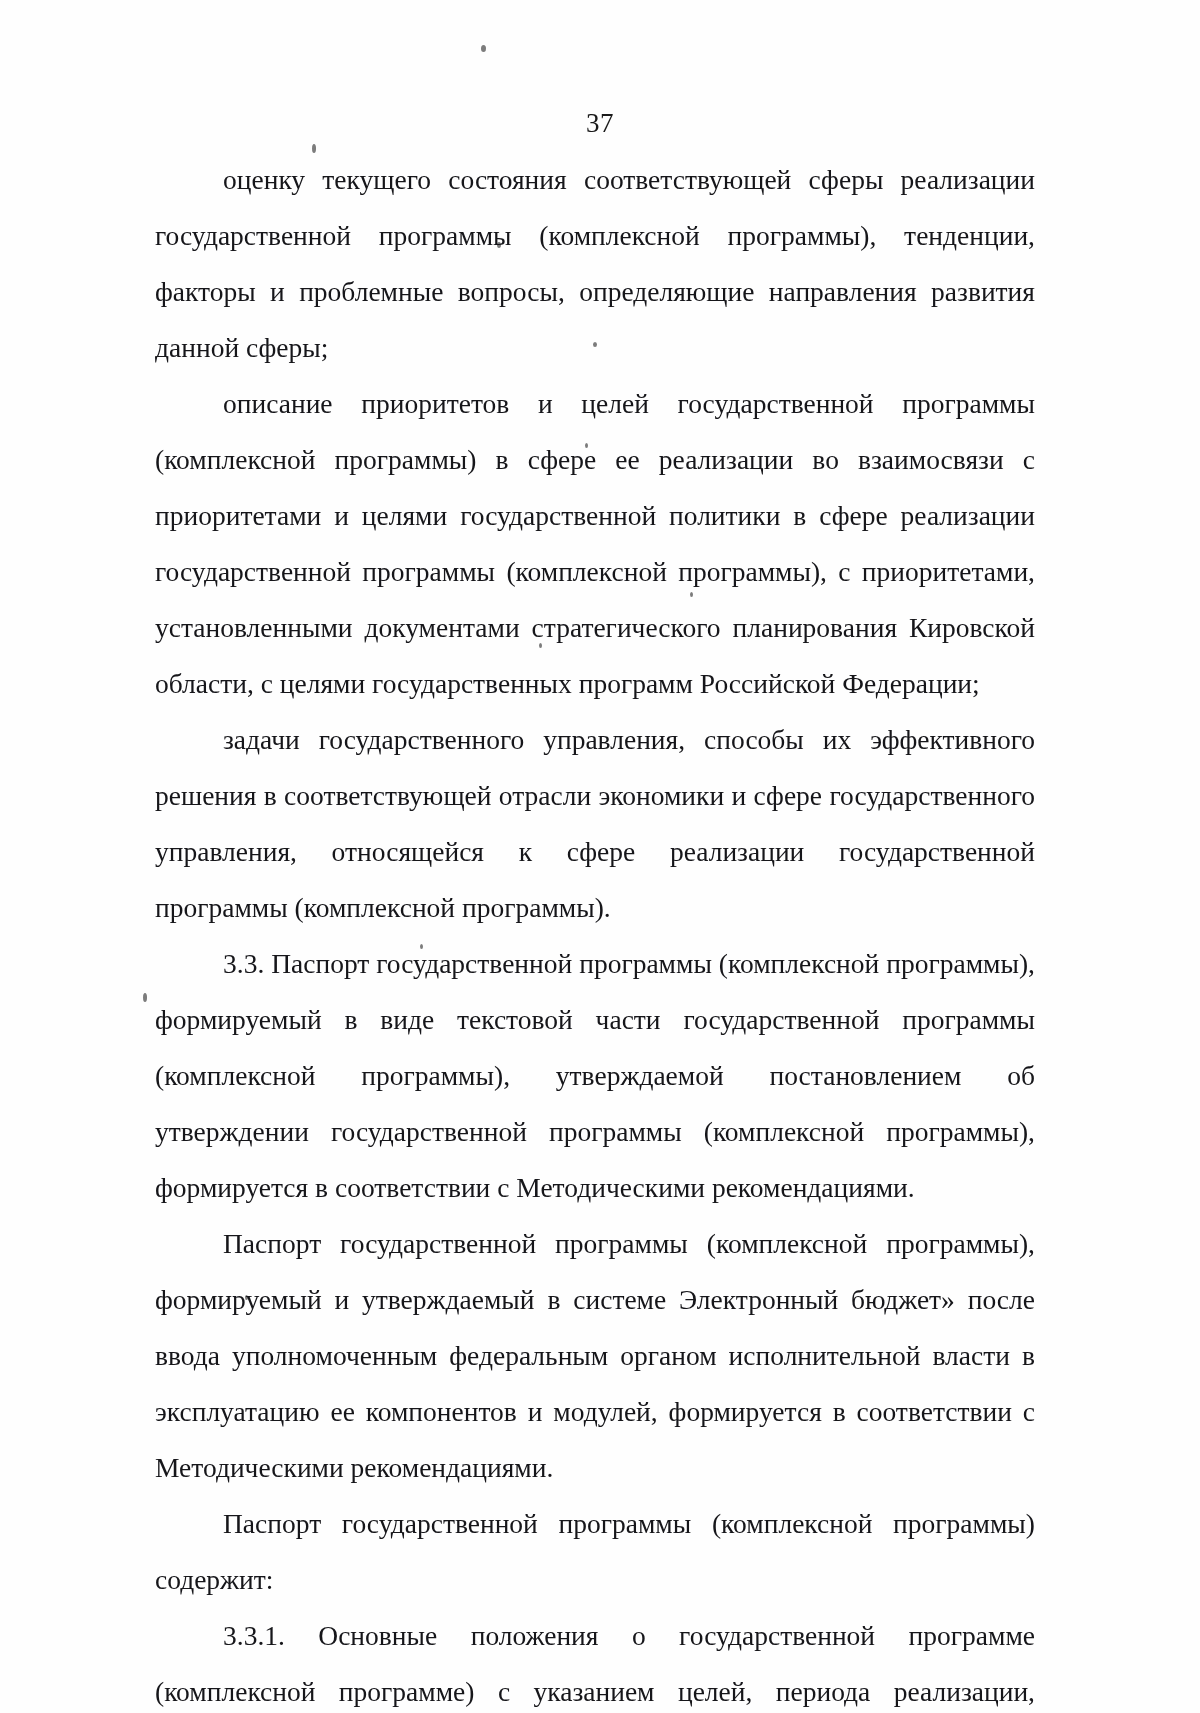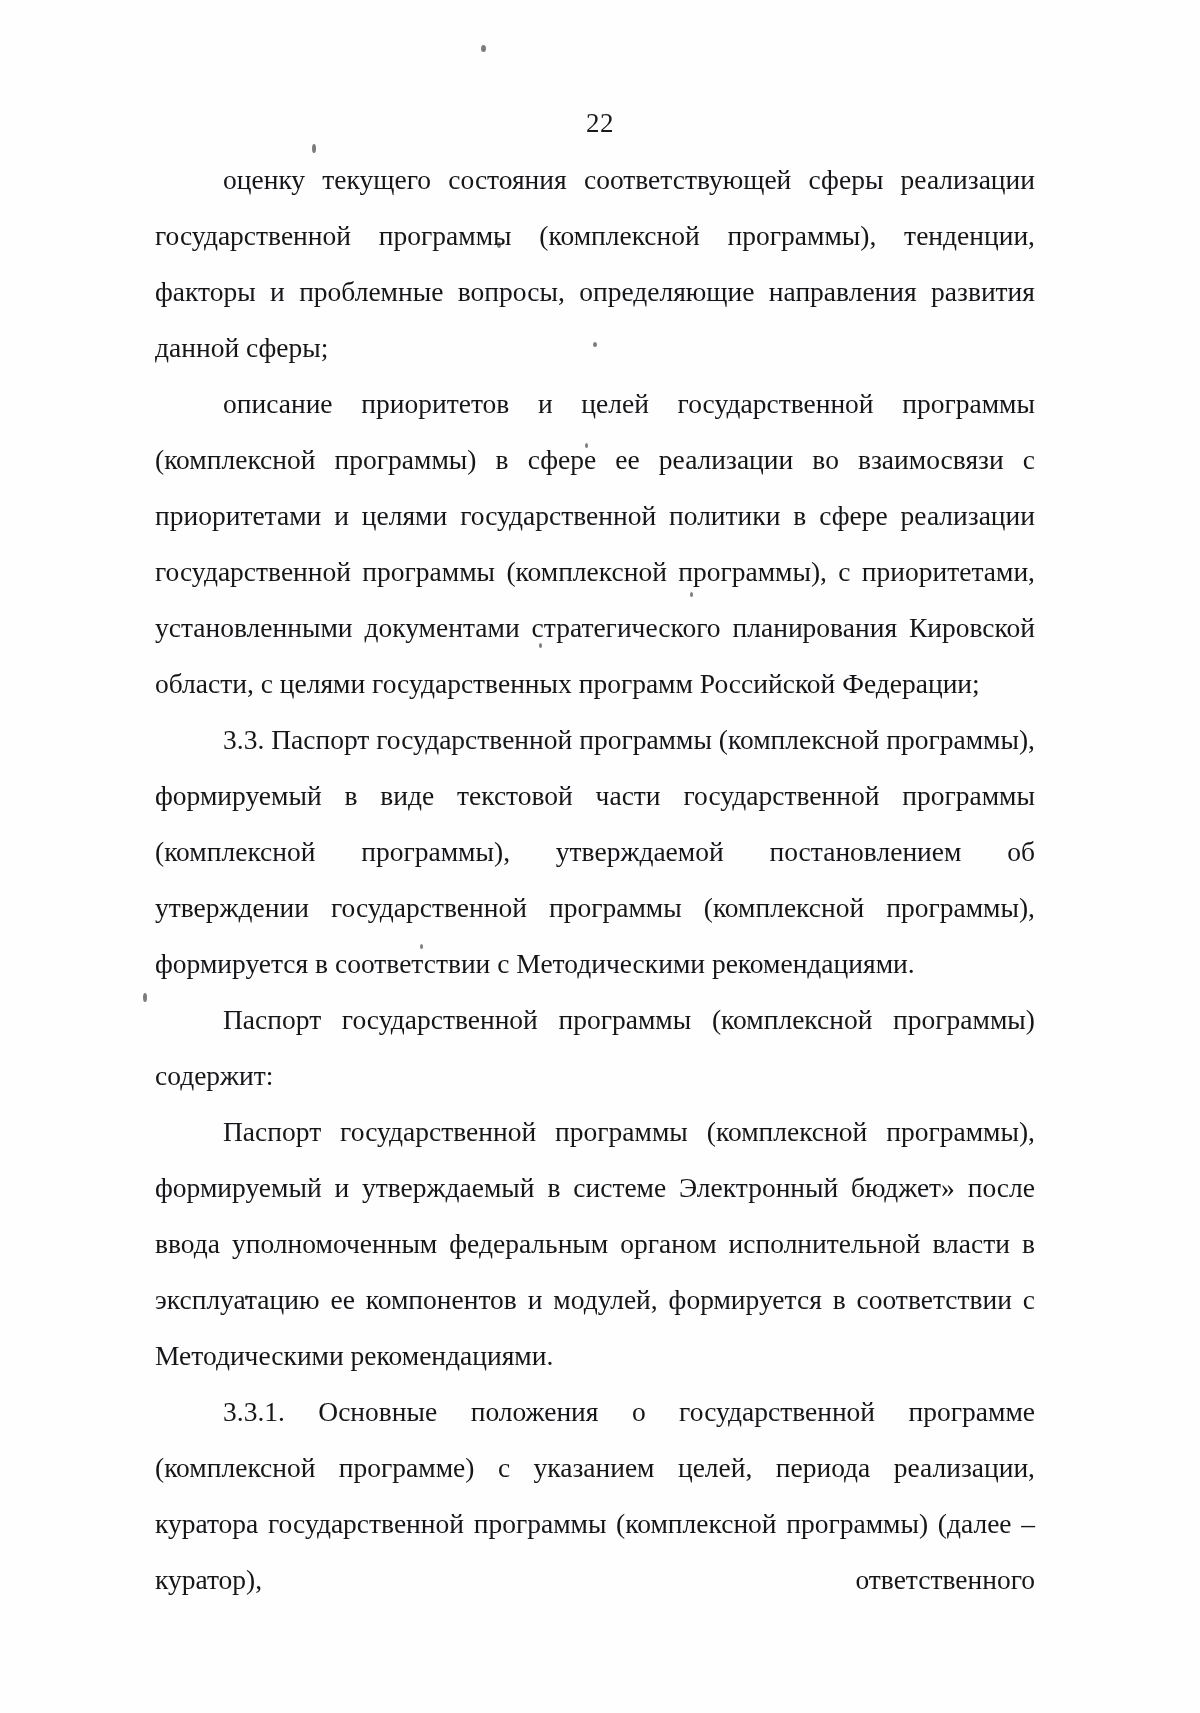--- a/index.html
+++ b/index.html
@@ -78,24 +78,25 @@
   <span class="speck" style="left:312px; top:144px; width:4px; height:9px;"></span>
   <span class="speck" style="left:497px; top:242px; width:4px; height:6px;"></span>
   <span class="speck" style="left:593px; top:342px; width:4px; height:5px;"></span>
   <span class="speck" style="left:585px; top:443px; width:3px; height:5px;"></span>
   <span class="speck" style="left:690px; top:592px; width:3px; height:5px;"></span>
   <span class="speck" style="left:539px; top:643px; width:3px; height:5px;"></span>
   <span class="speck" style="left:420px; top:944px; width:3px; height:5px;"></span>
   <span class="speck" style="left:143px; top:993px; width:4px; height:9px;"></span>
   <span class="speck" style="left:245px; top:1295px; width:3px; height:5px;"></span>
 
-  <div class="page-number">22</div>
+  <div class="page-number">37</div>
 
   <div class="content">
     <p class="para nojust">оценку текущего состояния соответствующей сферы реализации государственной программы (комплексной программы), тенденции, факторы и проблемные вопросы, определяющие направления развития данной сферы;</p>
     <p class="para nojust">описание приоритетов и целей государственной программы (комплексной программы) в сфере ее реализации во взаимосвязи с приоритетами и целями государственной политики в сфере реализации государственной программы (комплексной программы), с приоритетами, установленными документами стратегического планирования Кировской области, с целями государственных программ Российской Федерации;</p>
+    <p class="para nojust">задачи государственного управления, способы их эффективного решения в соответствующей отрасли экономики и сфере государственного управления, относящейся к сфере реализации государственной программы (комплексной программы).</p>
     <p class="para nojust">3.3. Паспорт государственной программы (комплексной программы), формируемый в виде текстовой части государственной программы (комплексной программы), утверждаемой постановлением об утверждении государственной программы (комплексной программы), формируется в соответствии с Методическими рекомендациями.</p>
+    <p class="para nojust">Паспорт государственной программы (комплексной программы), формируемый и утверждаемый в системе Электронный бюджет» после ввода уполномоченным федеральным органом исполнительной власти в эксплуатацию ее компонентов и модулей, формируется в соответствии с Методическими рекомендациями.</p>
     <p class="para nojust">Паспорт государственной программы (комплексной программы) содержит:</p>
-    <p class="para nojust">Паспорт государственной программы (комплексной программы), формируемый и утверждаемый в системе Электронный бюджет» после ввода уполномоченным федеральным органом исполнительной власти в эксплуатацию ее компонентов и модулей, формируется в соответствии с Методическими рекомендациями.</p>
     <p class="para">3.3.1. Основные положения о государственной программе (комплексной программе) с указанием целей, периода реализации, куратора государственной программы (комплексной программы) (далее – куратор), ответственного</p>
   </div>
 
 </div>
 
 </body></html>

